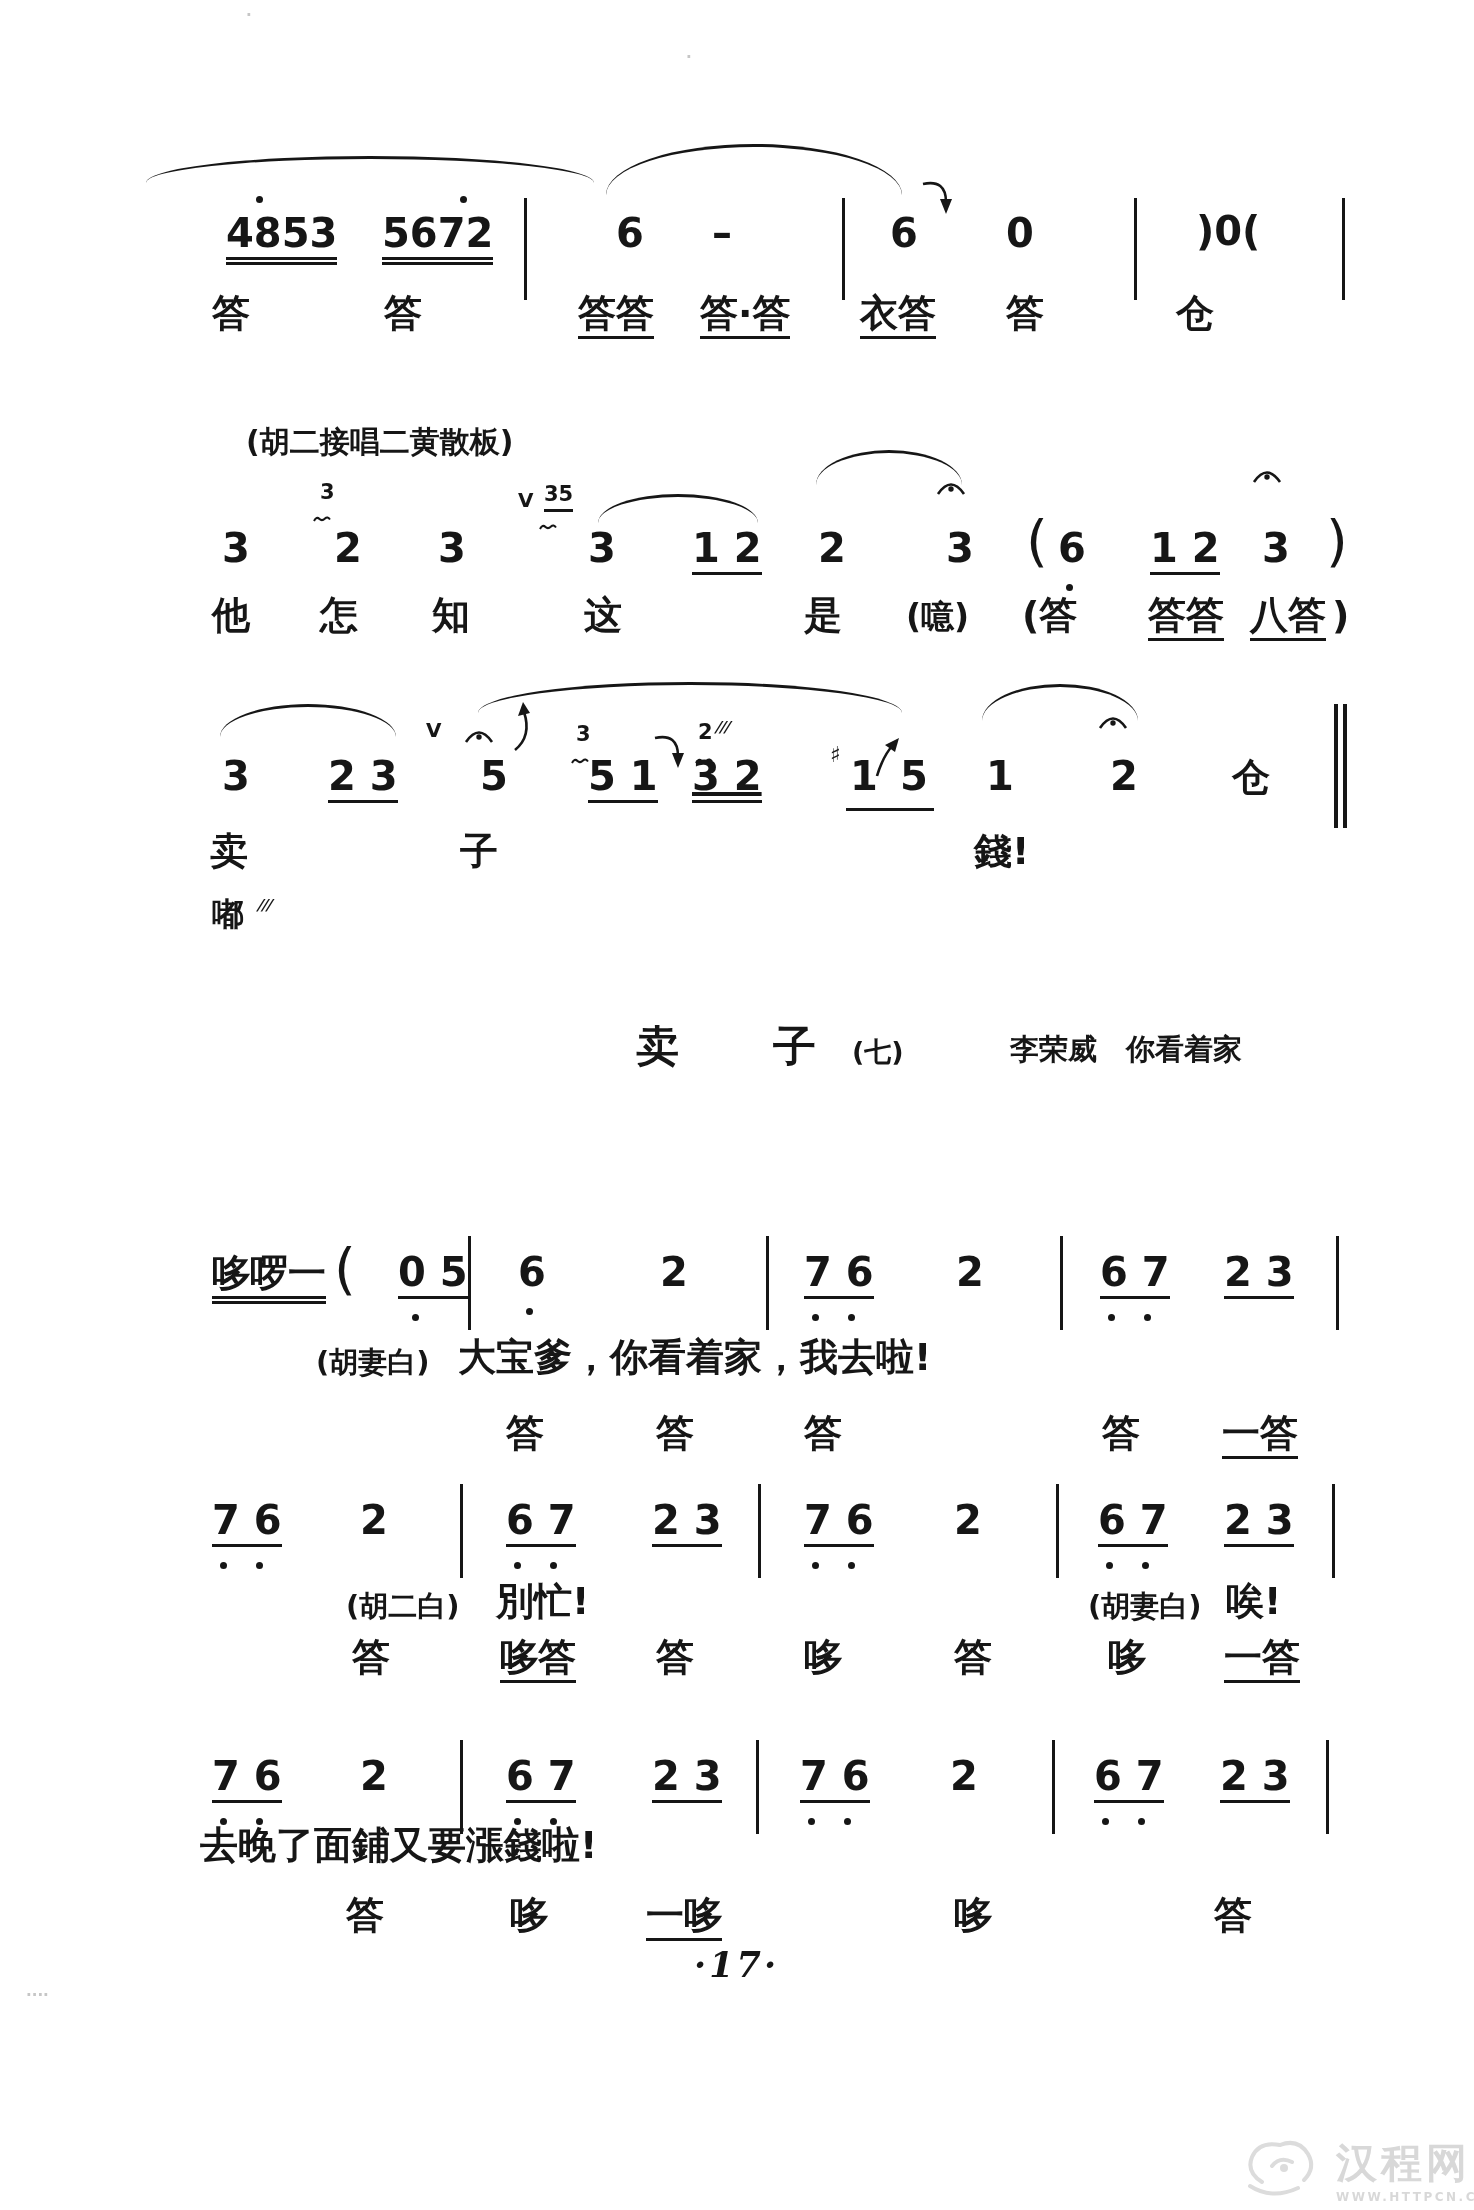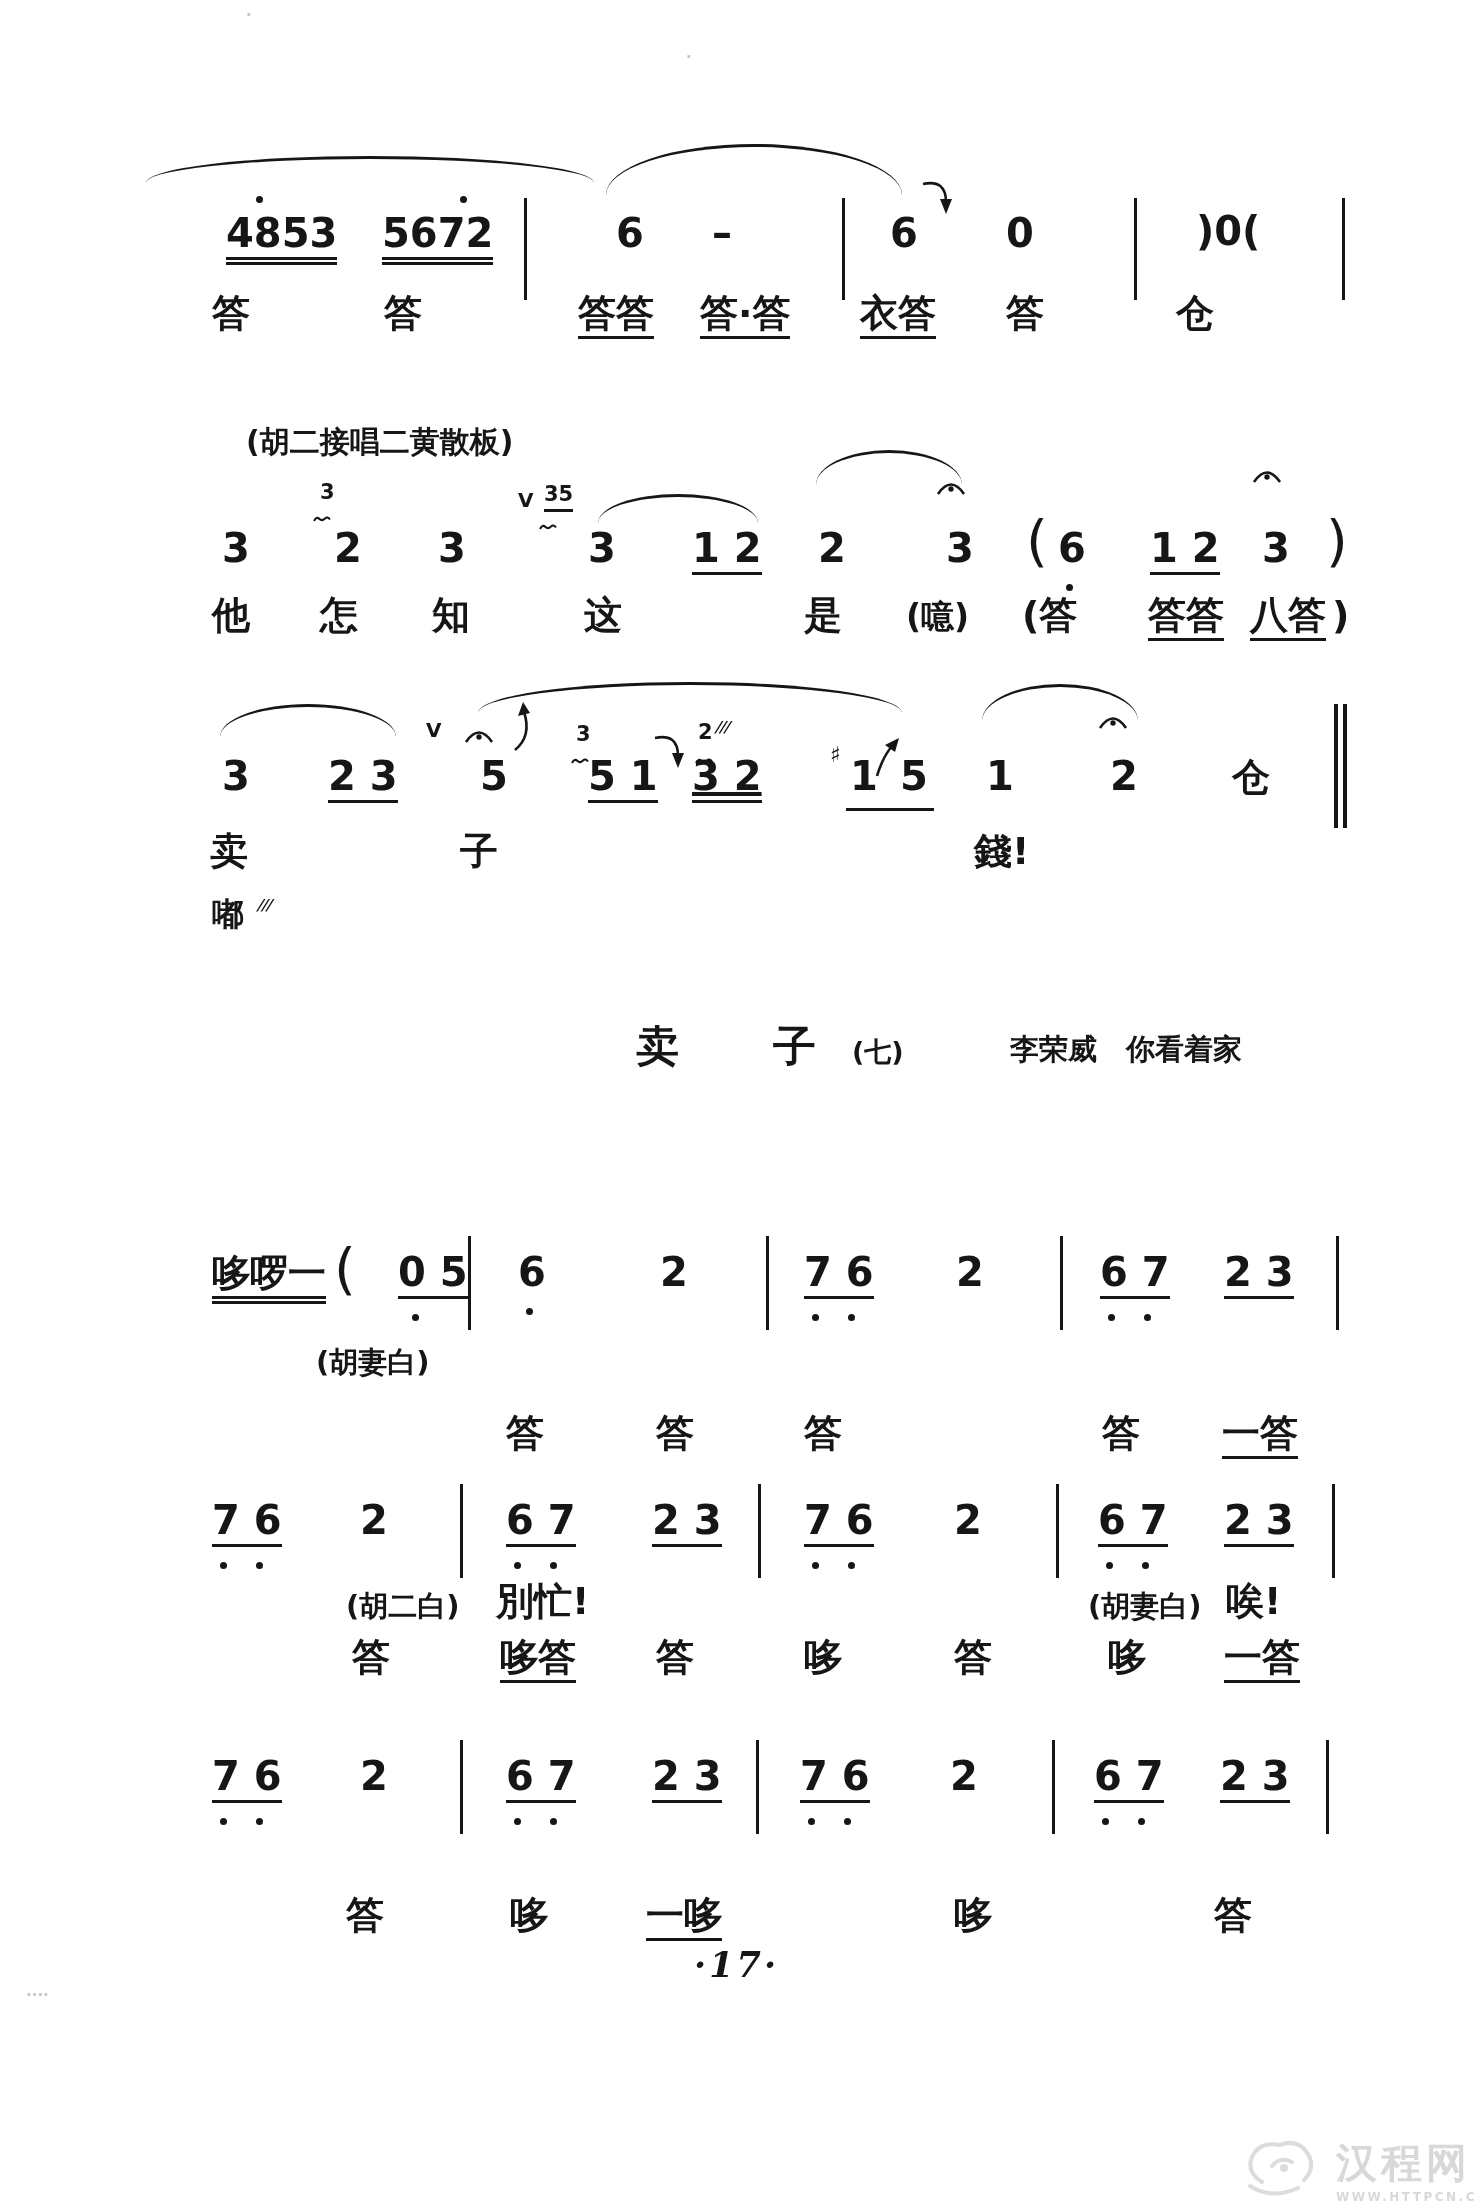--- a/index.html
+++ b/index.html
@@ -178,20 +178,21 @@
       <div class="dot" style="left: 812px; top: 1314px;"></div>
       <div class="dot" style="left: 848px; top: 1314px;"></div>
       <div class="t n" style="left: 956px; top: 1252px;">2</div>
       <div class="bar" style="left: 1060px; top: 1236px; height: 94px;"></div>
       <div class="t n u1" style="left: 1100px; top: 1252px;">6 7</div>
       <div class="dot" style="left: 1108px; top: 1314px;"></div>
       <div class="dot" style="left: 1144px; top: 1314px;"></div>
       <div class="t n u1" style="left: 1224px; top: 1252px;">2 3</div>
       <div class="bar" style="left: 1336px; top: 1236px; height: 94px;"></div>
       <div class="t dls" style="left: 316px; top: 1348px;">(胡妻白)</div>
+      <div class="t dl" style="left: 458px; top: 1338px;">大宝爹，你看着家，我去啦!</div>
       <div class="t ly" style="left: 506px; top: 1414px;">答</div>
       <div class="t ly" style="left: 656px; top: 1414px;">答</div>
       <div class="t ly" style="left: 804px; top: 1414px;">答</div>
       <div class="t ly" style="left: 1102px; top: 1414px;">答</div>
       <div class="t ly u1" style="left: 1222px; top: 1414px;">一答</div>
       <div class="t n u1" style="left: 212px; top: 1500px;">7 6</div>
       <div class="dot" style="left: 220px; top: 1562px;"></div>
       <div class="dot" style="left: 256px; top: 1562px;"></div>
       <div class="t n" style="left: 360px; top: 1500px;">2</div>
       <div class="bar" style="left: 460px; top: 1484px; height: 94px;"></div>
@@ -234,20 +235,21 @@
       <div class="t n u1" style="left: 800px; top: 1756px;">7 6</div>
       <div class="dot" style="left: 808px; top: 1818px;"></div>
       <div class="dot" style="left: 844px; top: 1818px;"></div>
       <div class="t n" style="left: 950px; top: 1756px;">2</div>
       <div class="bar" style="left: 1052px; top: 1740px; height: 94px;"></div>
       <div class="t n u1" style="left: 1094px; top: 1756px;">6 7</div>
       <div class="dot" style="left: 1102px; top: 1818px;"></div>
       <div class="dot" style="left: 1138px; top: 1818px;"></div>
       <div class="t n u1" style="left: 1220px; top: 1756px;">2 3</div>
       <div class="bar" style="left: 1326px; top: 1740px; height: 94px;"></div>
+      <div class="t dl" style="left: 200px; top: 1826px;">去晚了面鋪又要漲錢啦!</div>
       <div class="t ly" style="left: 346px; top: 1896px;">答</div>
       <div class="t ly" style="left: 510px; top: 1896px;">哆</div>
       <div class="t ly u1" style="left: 646px; top: 1896px;">一哆</div>
       <div class="t ly" style="left: 954px; top: 1896px;">哆</div>
       <div class="t ly" style="left: 1214px; top: 1896px;">答</div>
       <div class="t spk" style="left: 246px; top: 8px;">·</div>
       <div class="t spk" style="left: 686px; top: 50px;">·</div>
       <div class="t spk" style="left: 26px; top: 1988px;">····</div>
     </div>
 

